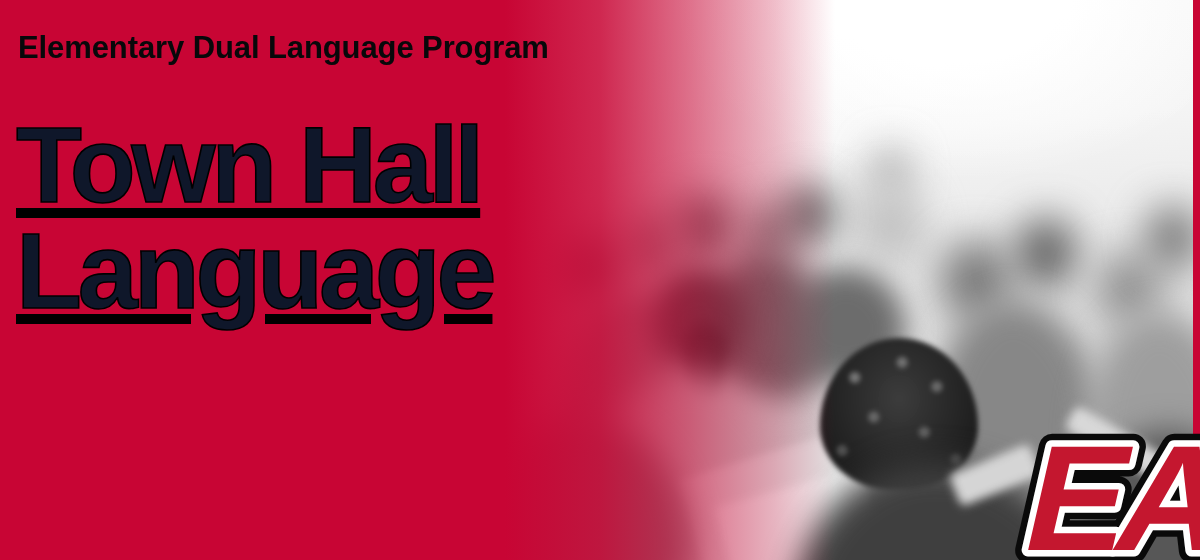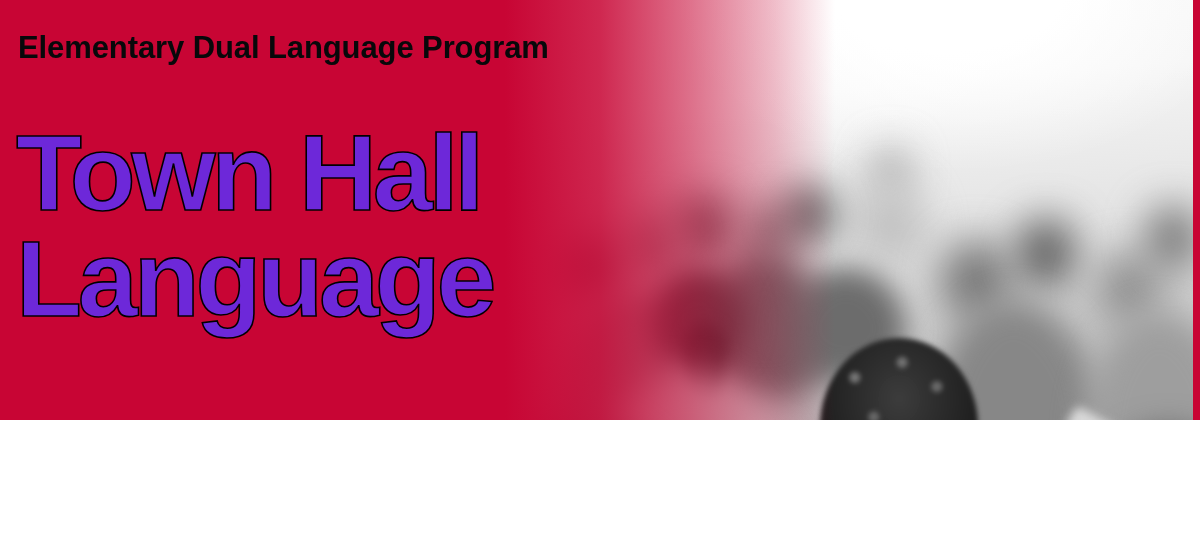--- a/index.html
+++ b/index.html
@@ -3,21 +3,21 @@
 <meta charset="utf-8">
 <style>
   html, body {
     margin: 0;
     padding: 0;
     background: #ffffff;
   }
   #banner {
     position: relative;
     width: 1200px;
-    height: 420px;
+    height: 560px;
     overflow: hidden;
     font-family: "Liberation Sans", sans-serif;
     background: #e9ebea;
   }
 
   
   .photo-layer {
     position: absolute;
     inset: 0;
     filter: grayscale(1) contrast(1.02) brightness(1.02);
@@ -96,28 +96,29 @@
     font-weight: 700;
     letter-spacing: -0.1px;
     color: #08080a;
     white-space: nowrap;
     line-height: 1;
     z-index: 5;
   }
   .headline {
     position: absolute;
     left: 16px;
-    top: 120px;
+    top: 112px;
     margin: 0;
     font-size: 108px;
     font-weight: 700;
     line-height: 0.98;
     letter-spacing: -4.2px;
-    color: #6d28d9;
+    color: #0f172a;
     z-index: 5;
+    text-decoration: underline;
     -webkit-text-stroke: 1.6px #000000;
   }
   .headline .line { display: block; white-space: nowrap; }
 
   
   .logo {
     position: absolute;
     left: 1028px;
     top: 424px;
     width: 176px;

